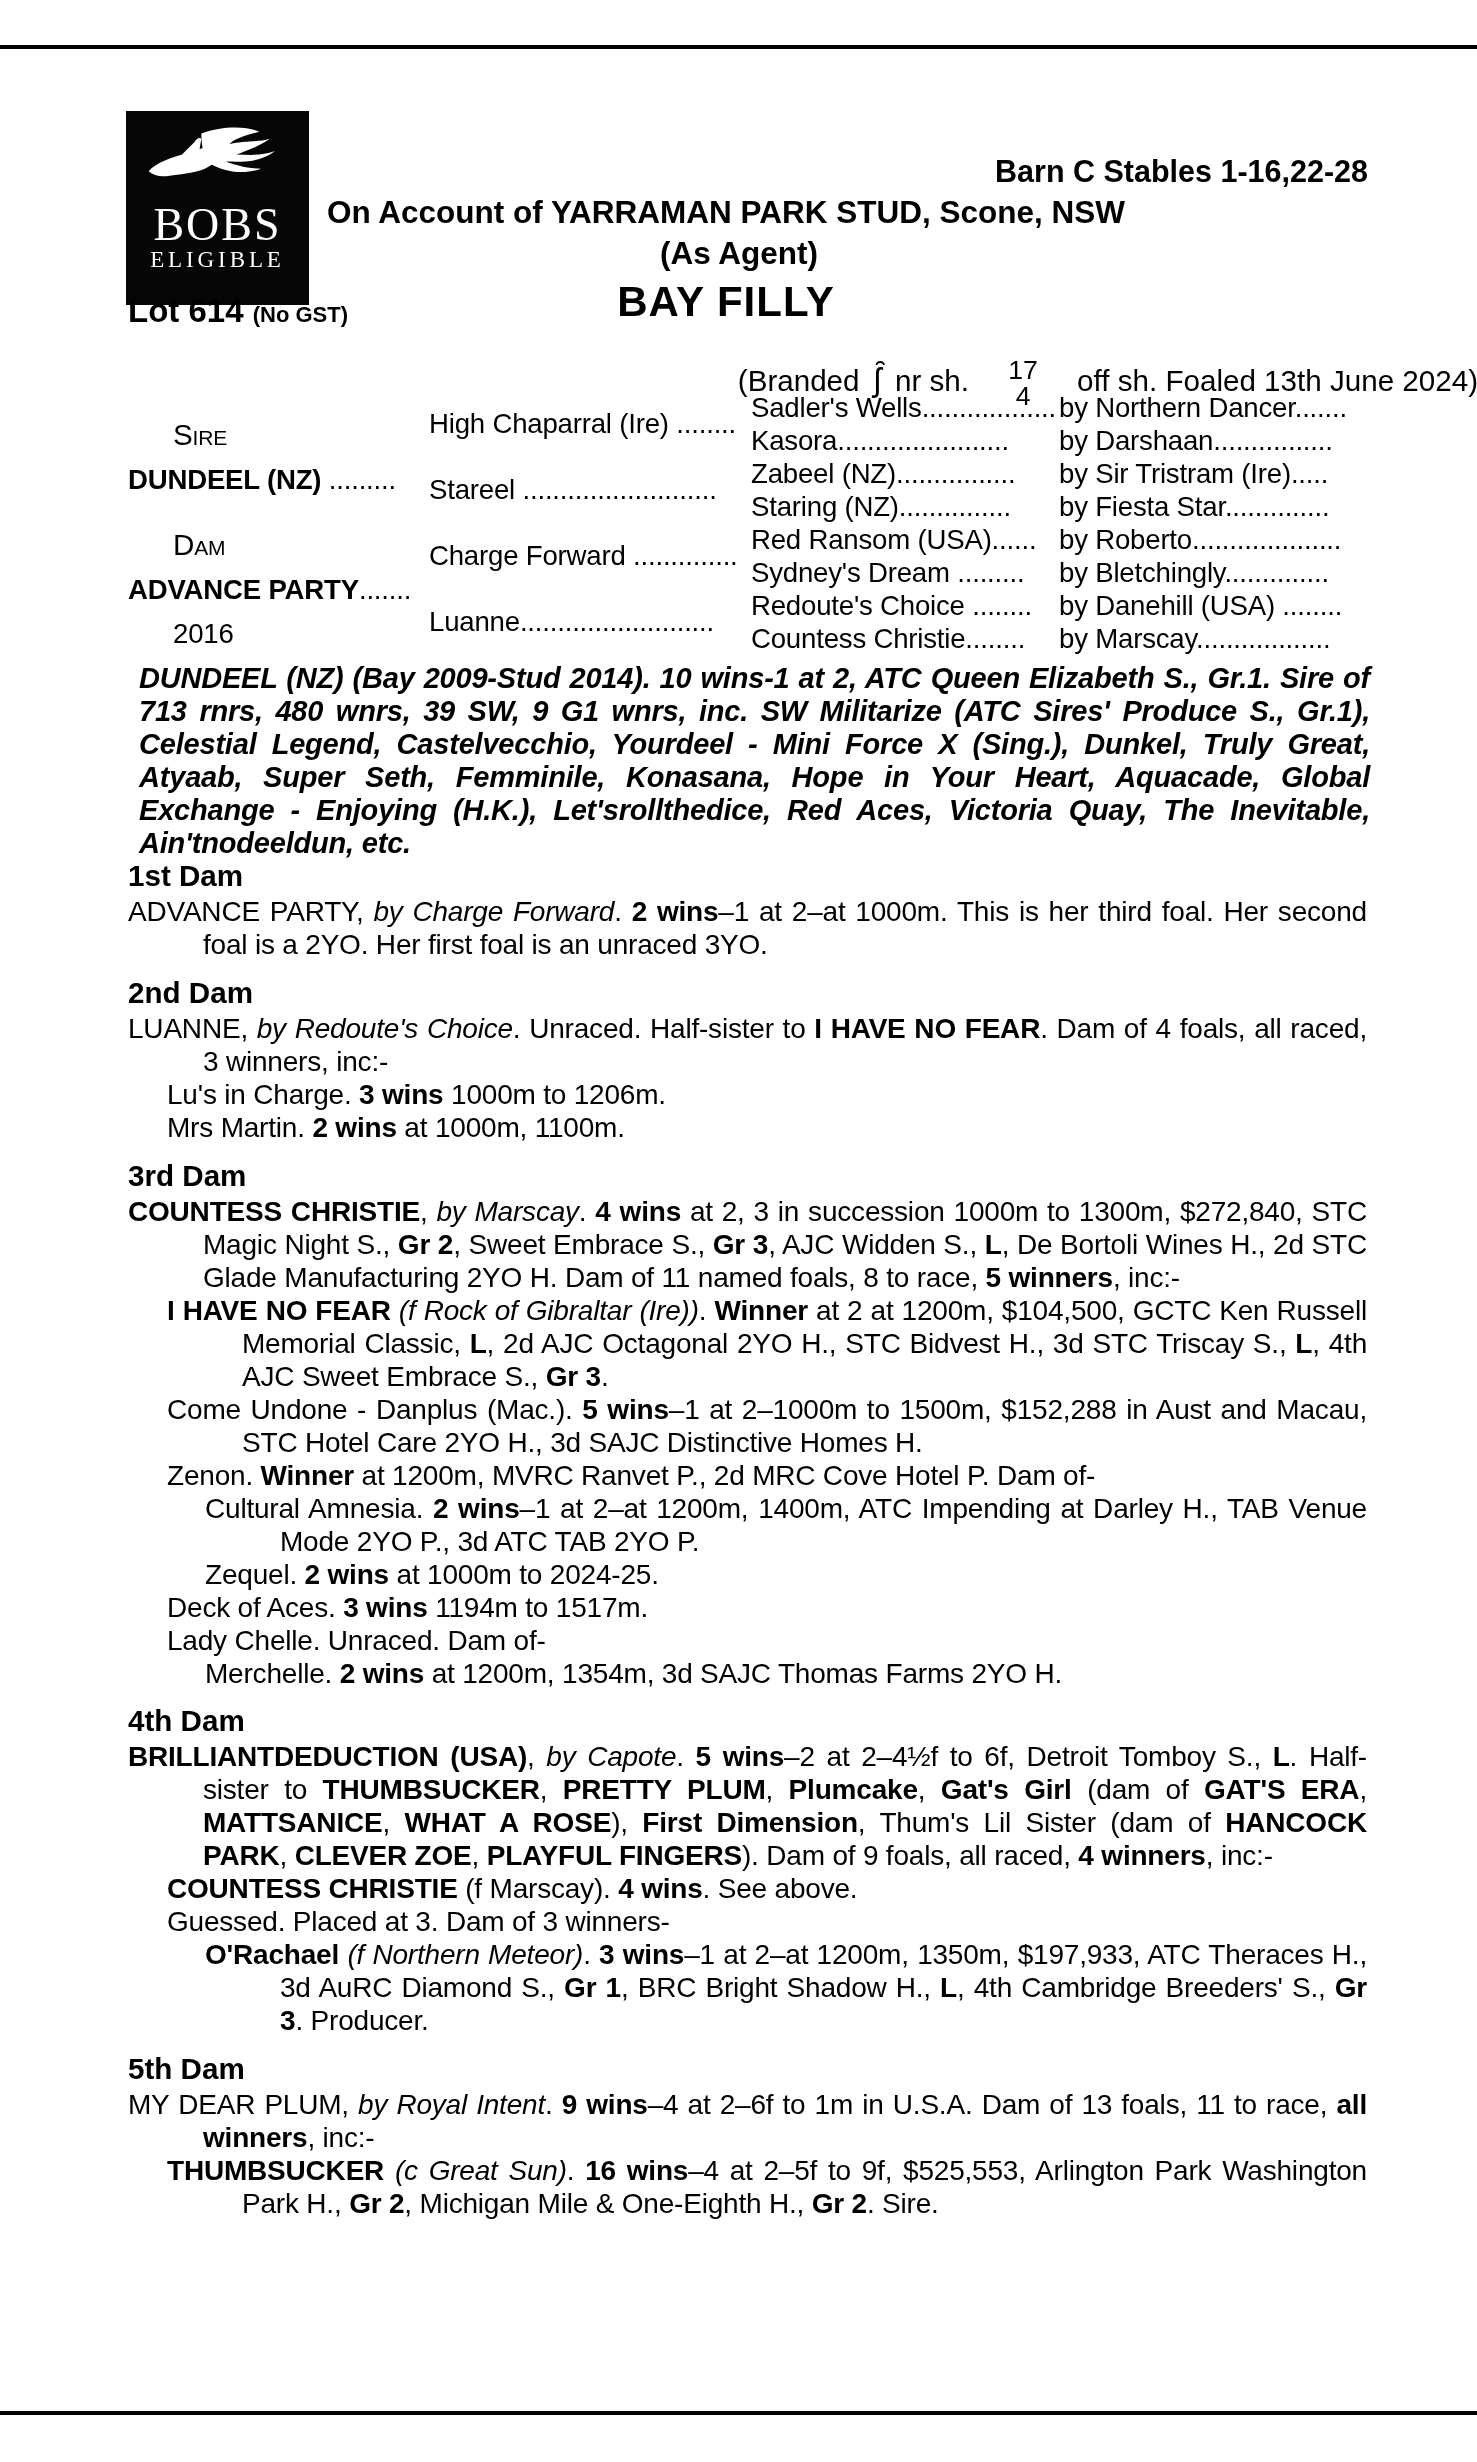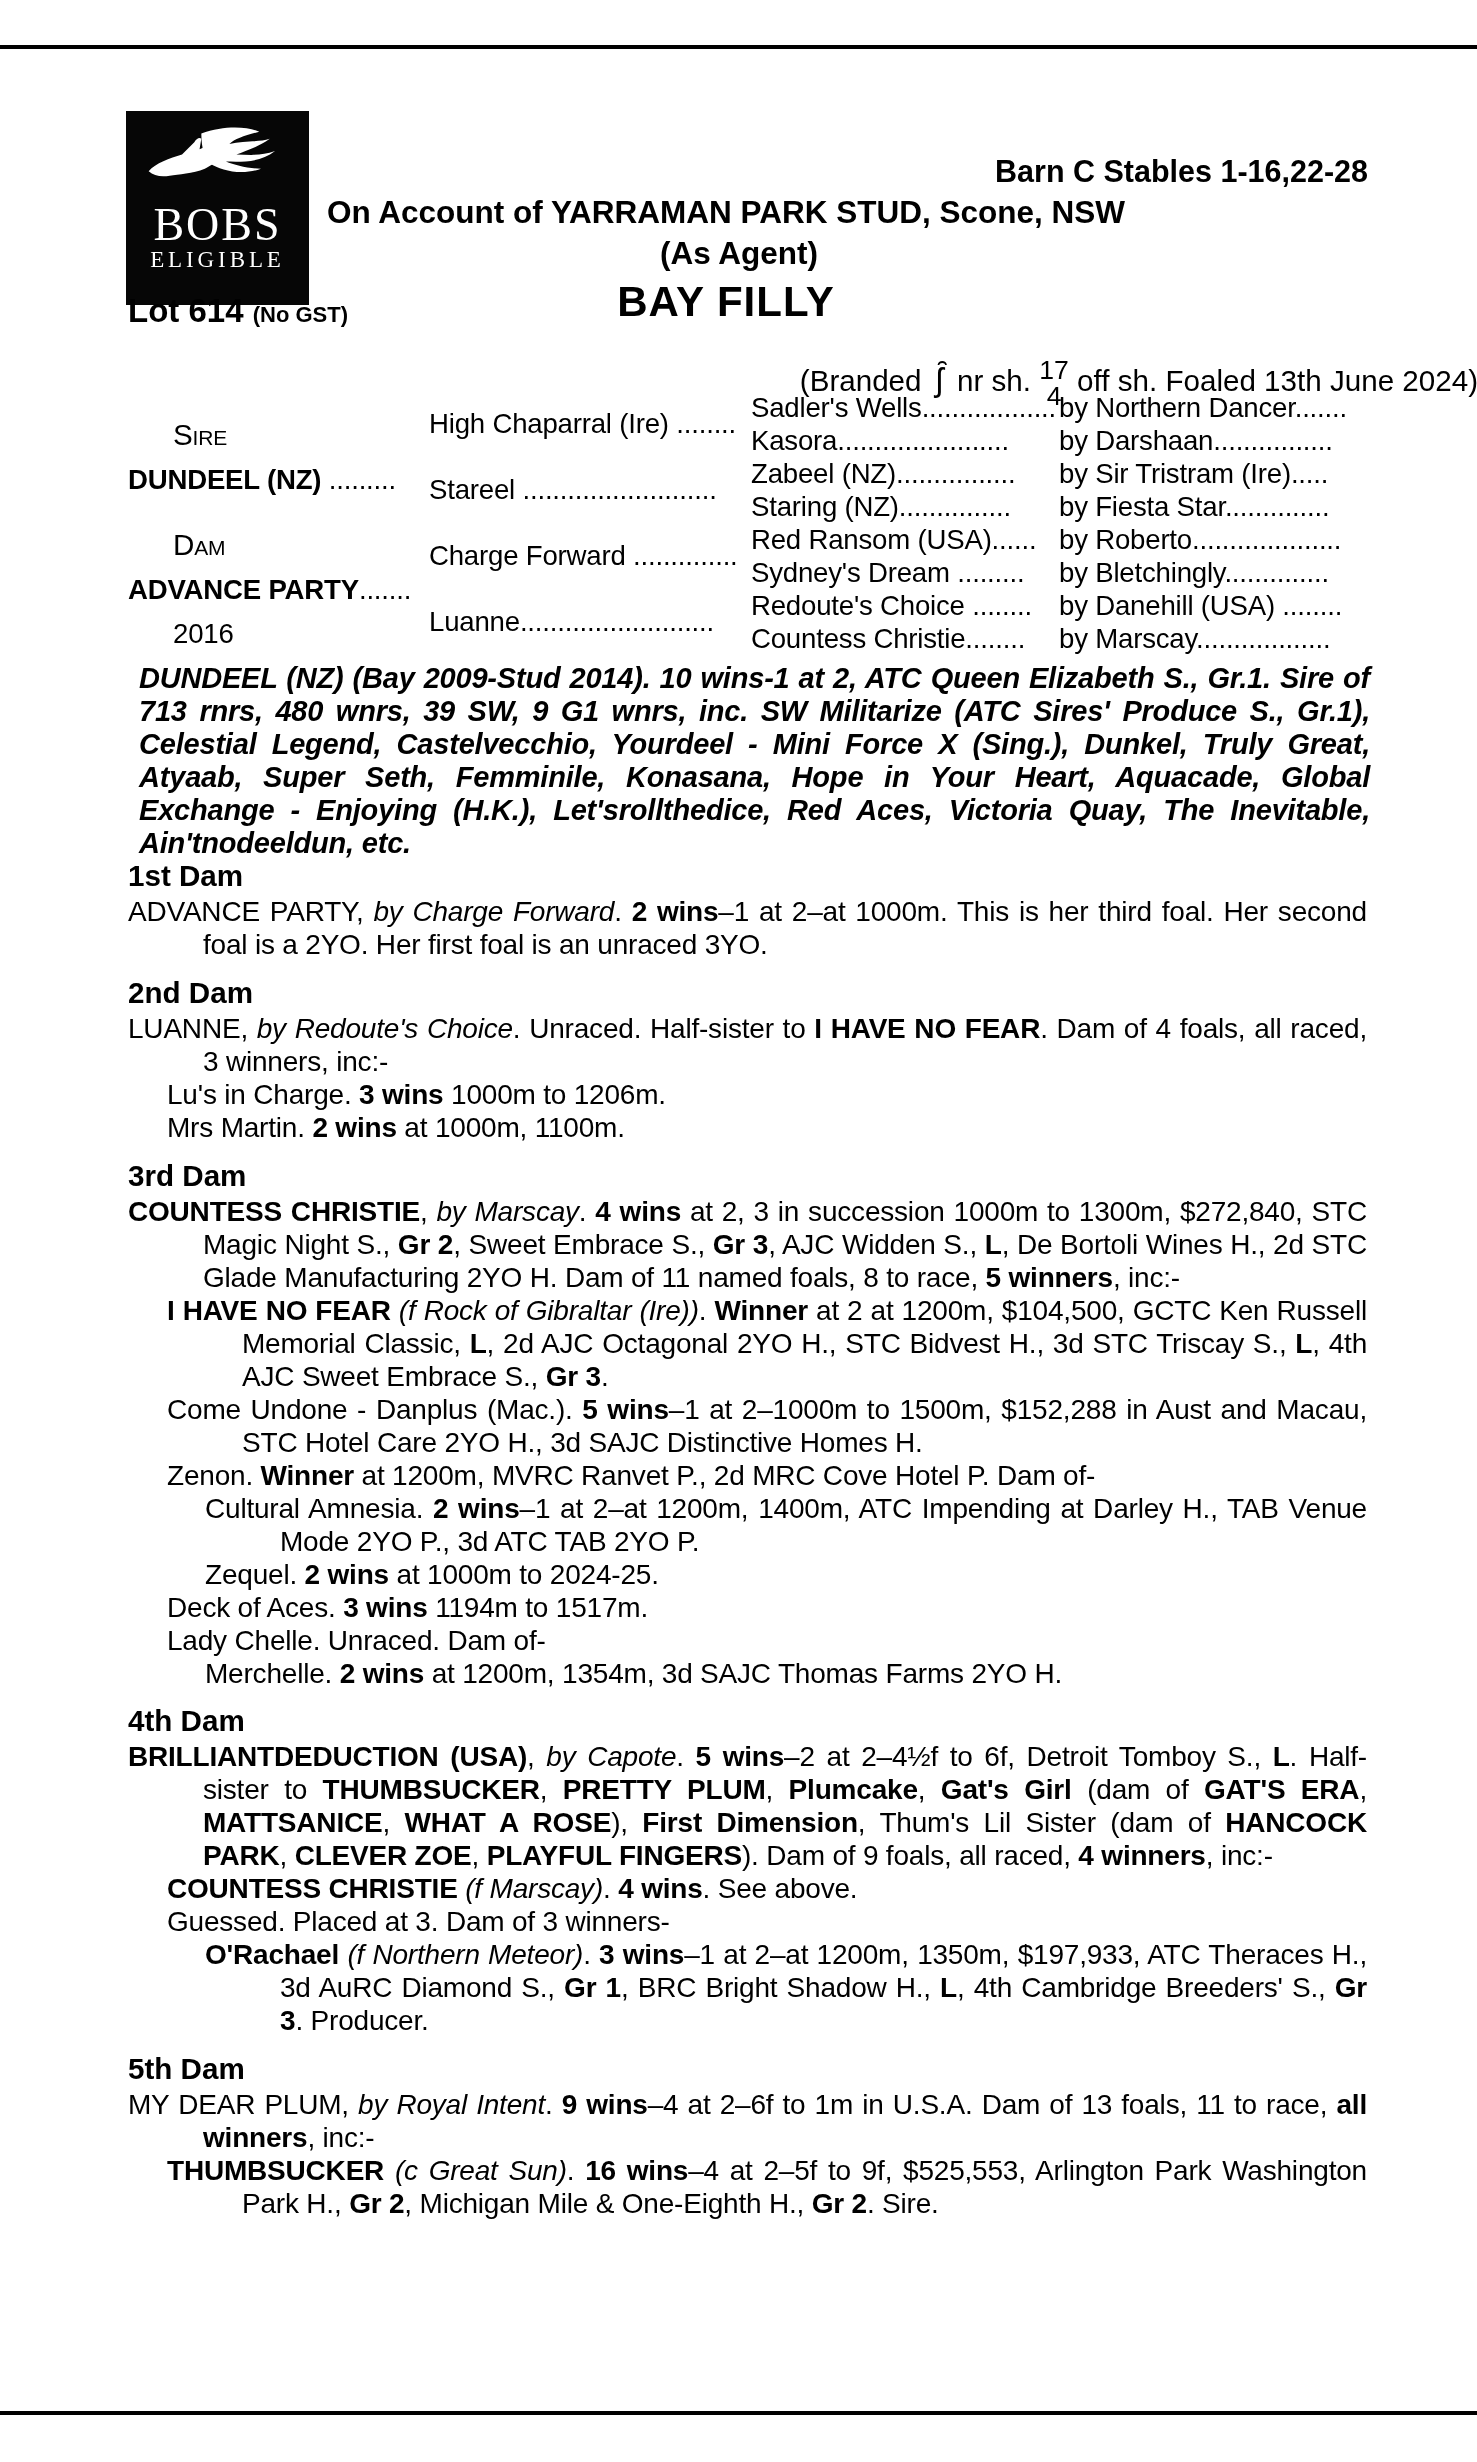--- a/index.html
+++ b/index.html
@@ -18,21 +18,21 @@
 
   
   .barn{position:absolute;top:154px;right:110px;font-size:30.5px;font-weight:bold;white-space:nowrap;}
   .account{position:absolute;top:194px;left:310px;width:832px;text-align:center;font-size:31.5px;font-weight:bold;white-space:nowrap;}
   .agent{position:absolute;top:235px;left:0;width:1478px;text-align:center;font-size:31.5px;font-weight:bold;}
   .lotline{position:absolute;top:292px;left:128px;font-size:33px;font-weight:bold;white-space:nowrap;}
   .gst{font-size:22px;}
   .sextitle{position:absolute;top:278px;left:0;width:1452px;text-align:center;font-size:42px;font-weight:bold;letter-spacing:1px;}
   .branded{position:absolute;top:358px;left:0;width:1478px;text-align:right;font-size:29.6px;}
   .brand-glyph{font-size:32.5px;padding:0 5.9px;}
-  .frac{display:inline-flex;flex-direction:column;align-items:center;font-size:26.6px;line-height:25.6px;vertical-align:middle;margin:0 0;}
+  .frac{display:inline-flex;flex-direction:column;align-items:center;font-size:26.6px;line-height:25.6px;vertical-align:middle;margin:0 31px;}
 
   
   .pedigree{position:absolute;top:391px;left:128px;width:1243px;display:grid;
             grid-template-columns:301px 322px 308px 311px;grid-auto-rows:33px;font-size:27.6px;letter-spacing:-0.2px;}
   .pcell{white-space:nowrap;overflow:hidden;display:flex;align-items:center;}
   .g1{flex-direction:column;align-items:flex-start;justify-content:center;gap:12px;}
   .g1 .role{padding-left:45px;font-variant:small-caps;font-size:29.6px;}
   .g1 .pname{font-weight:bold;}
   .g1 .pname .dots{font-weight:normal;}
   .g1 .year{padding-left:45px;}
@@ -151,21 +151,21 @@
       <p class="p2"><span>Cultural Amnesia. </span><span style="font-weight: bold;">2 wins</span><span>–1 at 2–at 1200m, 1400m, ATC Impending at Darley H., TAB Venue Mode 2YO P., 3d ATC TAB 2YO P.</span></p>
       <p class="p2"><span>Zequel. </span><span style="font-weight: bold;">2 wins</span><span> at 1000m to 2024-25.</span></p>
       <p class="p1"><span>Deck of Aces. </span><span style="font-weight: bold;">3 wins</span><span> 1194m to 1517m.</span></p>
       <p class="p1"><span>Lady Chelle. Unraced. Dam of-</span></p>
       <p class="p2"><span>Merchelle. </span><span style="font-weight: bold;">2 wins</span><span> at 1200m, 1354m, 3d SAJC Thomas Farms 2YO H.</span></p>
     </div>
 
     <div class="sec">
       <div class="sec-h">4th Dam</div>
       <p class="p0"><span style="font-weight: bold;">BRILLIANTDEDUCTION (USA)</span><span>, </span><span style="font-style: italic;">by Capote</span><span>. </span><span style="font-weight: bold;">5 wins</span><span>–2 at 2–4½f to 6f, Detroit Tomboy S., </span><span style="font-weight: bold;">L</span><span>. Half-sister to </span><span style="font-weight: bold;">THUMBSUCKER</span><span>, </span><span style="font-weight: bold;">PRETTY PLUM</span><span>, </span><span style="font-weight: bold;">Plumcake</span><span>, </span><span style="font-weight: bold;">Gat's Girl</span><span> (dam of </span><span style="font-weight: bold;">GAT'S ERA</span><span>, </span><span style="font-weight: bold;">MATTSANICE</span><span>, </span><span style="font-weight: bold;">WHAT A ROSE</span><span>), </span><span style="font-weight: bold;">First Dimension</span><span>, Thum's Lil Sister (dam of </span><span style="font-weight: bold;">HANCOCK PARK</span><span>, </span><span style="font-weight: bold;">CLEVER ZOE</span><span>, </span><span style="font-weight: bold;">PLAYFUL FINGERS</span><span>). Dam of 9 foals, all raced, </span><span style="font-weight: bold;">4 winners</span><span>, inc:-</span></p>
-      <p class="p1"><span style="font-weight: bold;">COUNTESS CHRISTIE</span><span> </span><span style="font-style: italic;">(f Marscay)</span><span>. </span><span style="font-weight: bold;">4 wins</span><span>. See above.</span></p>
+      <p class="p1"><span style="font-weight: bold;">COUNTESS CHRISTIE</span><span> </span><span style="">(f Marscay)</span><span>. </span><span style="font-weight: bold;">4 wins</span><span>. See above.</span></p>
       <p class="p1"><span>Guessed. Placed at 3. Dam of 3 winners-</span></p>
       <p class="p2"><span style="font-weight: bold;">O'Rachael</span><span> </span><span style="font-style: italic;">(f Northern Meteor)</span><span>. </span><span style="font-weight: bold;">3 wins</span><span>–1 at 2–at 1200m, 1350m, $197,933, ATC Theraces H., 3d AuRC Diamond S., </span><span style="font-weight: bold;">Gr 1</span><span>, BRC Bright Shadow H., </span><span style="font-weight: bold;">L</span><span>, 4th Cambridge Breeders' S., </span><span style="font-weight: bold;">Gr 3</span><span>. Producer.</span></p>
     </div>
 
     <div class="sec">
       <div class="sec-h">5th Dam</div>
       <p class="p0"><span>MY DEAR PLUM, </span><span style="font-style: italic;">by Royal Intent</span><span>. </span><span style="font-weight: bold;">9 wins</span><span>–4 at 2–6f to 1m in U.S.A. Dam of 13 foals, 11 to race, </span><span style="font-weight: bold;">all winners</span><span>, inc:-</span></p>
       <p class="p1"><span style="font-weight: bold;">THUMBSUCKER</span><span> </span><span style="font-style: italic;">(c Great Sun)</span><span>. </span><span style="font-weight: bold;">16 wins</span><span>–4 at 2–5f to 9f, $525,553, Arlington Park Washington Park H., </span><span style="font-weight: bold;">Gr 2</span><span>, Michigan Mile &amp; One-Eighth H., </span><span style="font-weight: bold;">Gr 2</span><span>. Sire.</span></p>
     </div>
 

